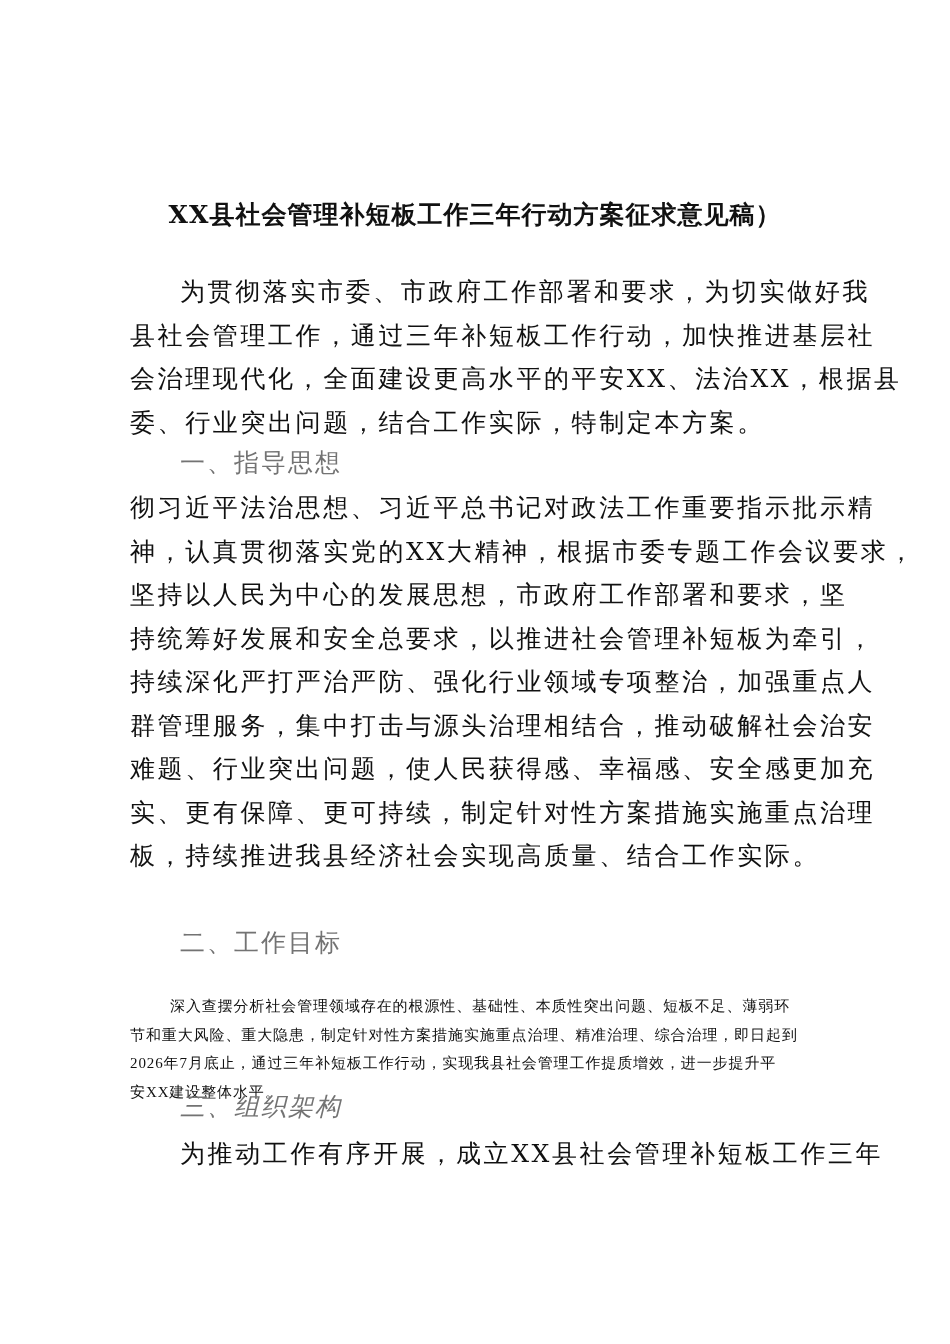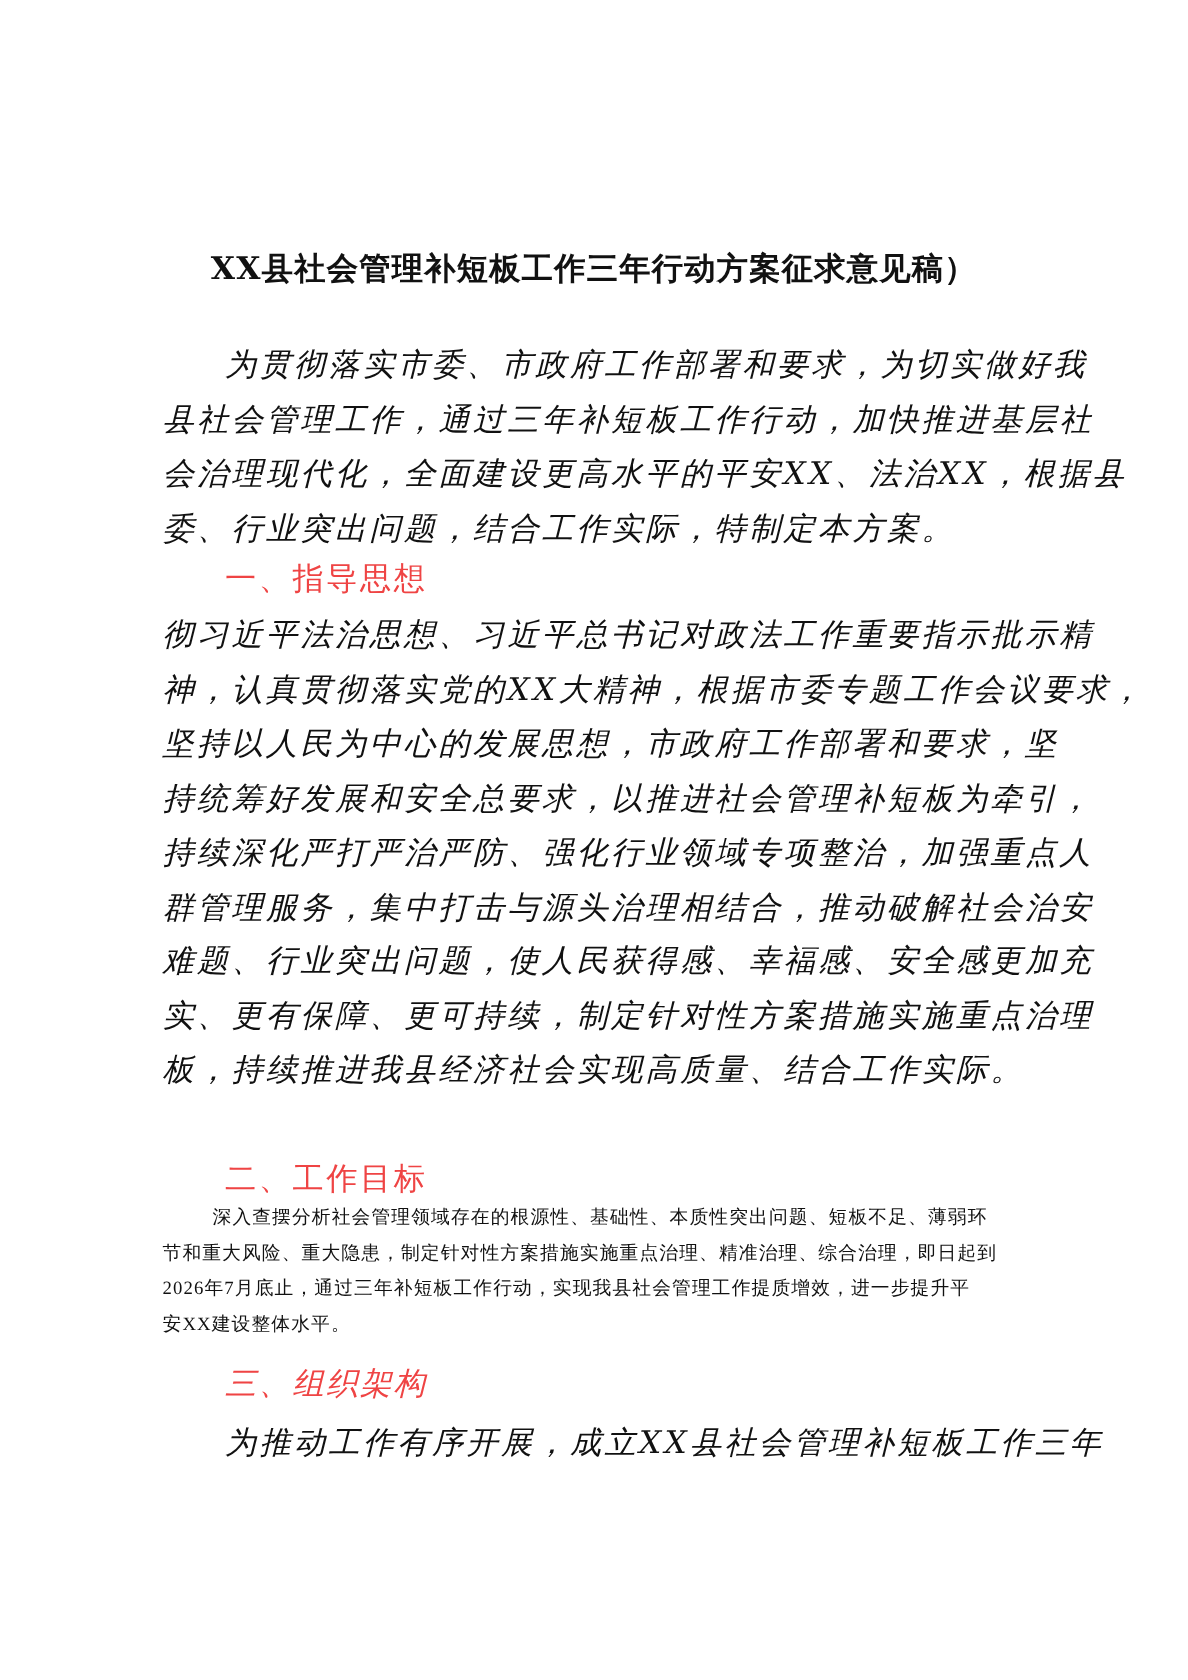--- a/index.html
+++ b/index.html
@@ -2,24 +2,24 @@
 <html><head>
 <meta charset="utf-8">
 <style>
   html, body { margin: 0; padding: 0; background: #ffffff; }
   body { width: 950px; height: 1344px; position: relative; overflow: hidden;
          font-family: "DejaVu Serif", "Liberation Serif", serif; color: #111; }
   .page { position: absolute; left: 0; top: 0; width: 950px; height: 1128px; background: #fff; }
   .title { position: absolute; top: 178px; left: 0; width: 950px; text-align: center;
            font-size: 25px; font-weight: bold; letter-spacing: 1px; line-height: 40px; }
   .para { position: absolute; left: 130px; width: 700px; font-size: 25px; line-height: 43.5px;
-          letter-spacing: 2.6px; text-align: justify; margin: 0; font-style: italic; }
+          letter-spacing: 2.6px; text-align: justify; margin: 0; }
   .para .line { display: block; white-space: nowrap; }
   .indent { padding-left: 50px; }
-  .heading { position: absolute; left: 180px; font-size: 25px; color: #ef4444;
+  .heading { position: absolute; left: 180px; font-size: 25px; color: #737373;
              letter-spacing: 2px; line-height: 40px; margin: 0; font-weight: normal; }
   .small { position: absolute; left: 130px; width: 700px; font-size: 15px; line-height: 28.5px;
            font-family: "Liberation Serif", "DejaVu Serif", serif; margin: 0; }
   .small .line { display: block; white-space: nowrap; letter-spacing: 0.9px; }
 </style>
 </head>
 <body>
 
 <div class="page">
 
@@ -41,21 +41,21 @@
     <span class="line">持统筹好发展和安全总要求，以推进社会管理补短板为牵引，</span>
     <span class="line">持续深化严打严治严防、强化行业领域专项整治，加强重点人</span>
     <span class="line">群管理服务，集中打击与源头治理相结合，推动破解社会治安</span>
     <span class="line">难题、行业突出问题，使人民获得感、幸福感、安全感更加充</span>
     <span class="line">实、更有保障、更可持续，制定针对性方案措施实施重点治理</span>
     <span class="line">板，持续推进我县经济社会实现高质量、结合工作实际。</span>
   </p>
 
   <h2 class="heading" style="top:923px;">二、工作目标</h2>
 
-  <p class="small" style="top:960px;">
+  <p class="small" style="top:992px;">
     <span class="line" style="padding-left:40px;">深入查摆分析社会管理领域存在的根源性、基础性、本质性突出问题、短板不足、薄弱环</span>
     <span class="line">节和重大风险、重大隐患，制定针对性方案措施实施重点治理、精准治理、综合治理，即日起到</span>
     <span class="line">2026年7月底止，通过三年补短板工作行动，实现我县社会管理工作提质增效，进一步提升平</span>
     <span class="line">安XX建设整体水平。</span>
   </p>
 
   <h2 class="heading" style="top:1087px;font-style:italic;">三、组织架构</h2>
 
   <p class="para" style="top:1132px;">
     <span class="line indent">为推动工作有序开展，成立XX县社会管理补短板工作三年</span>

